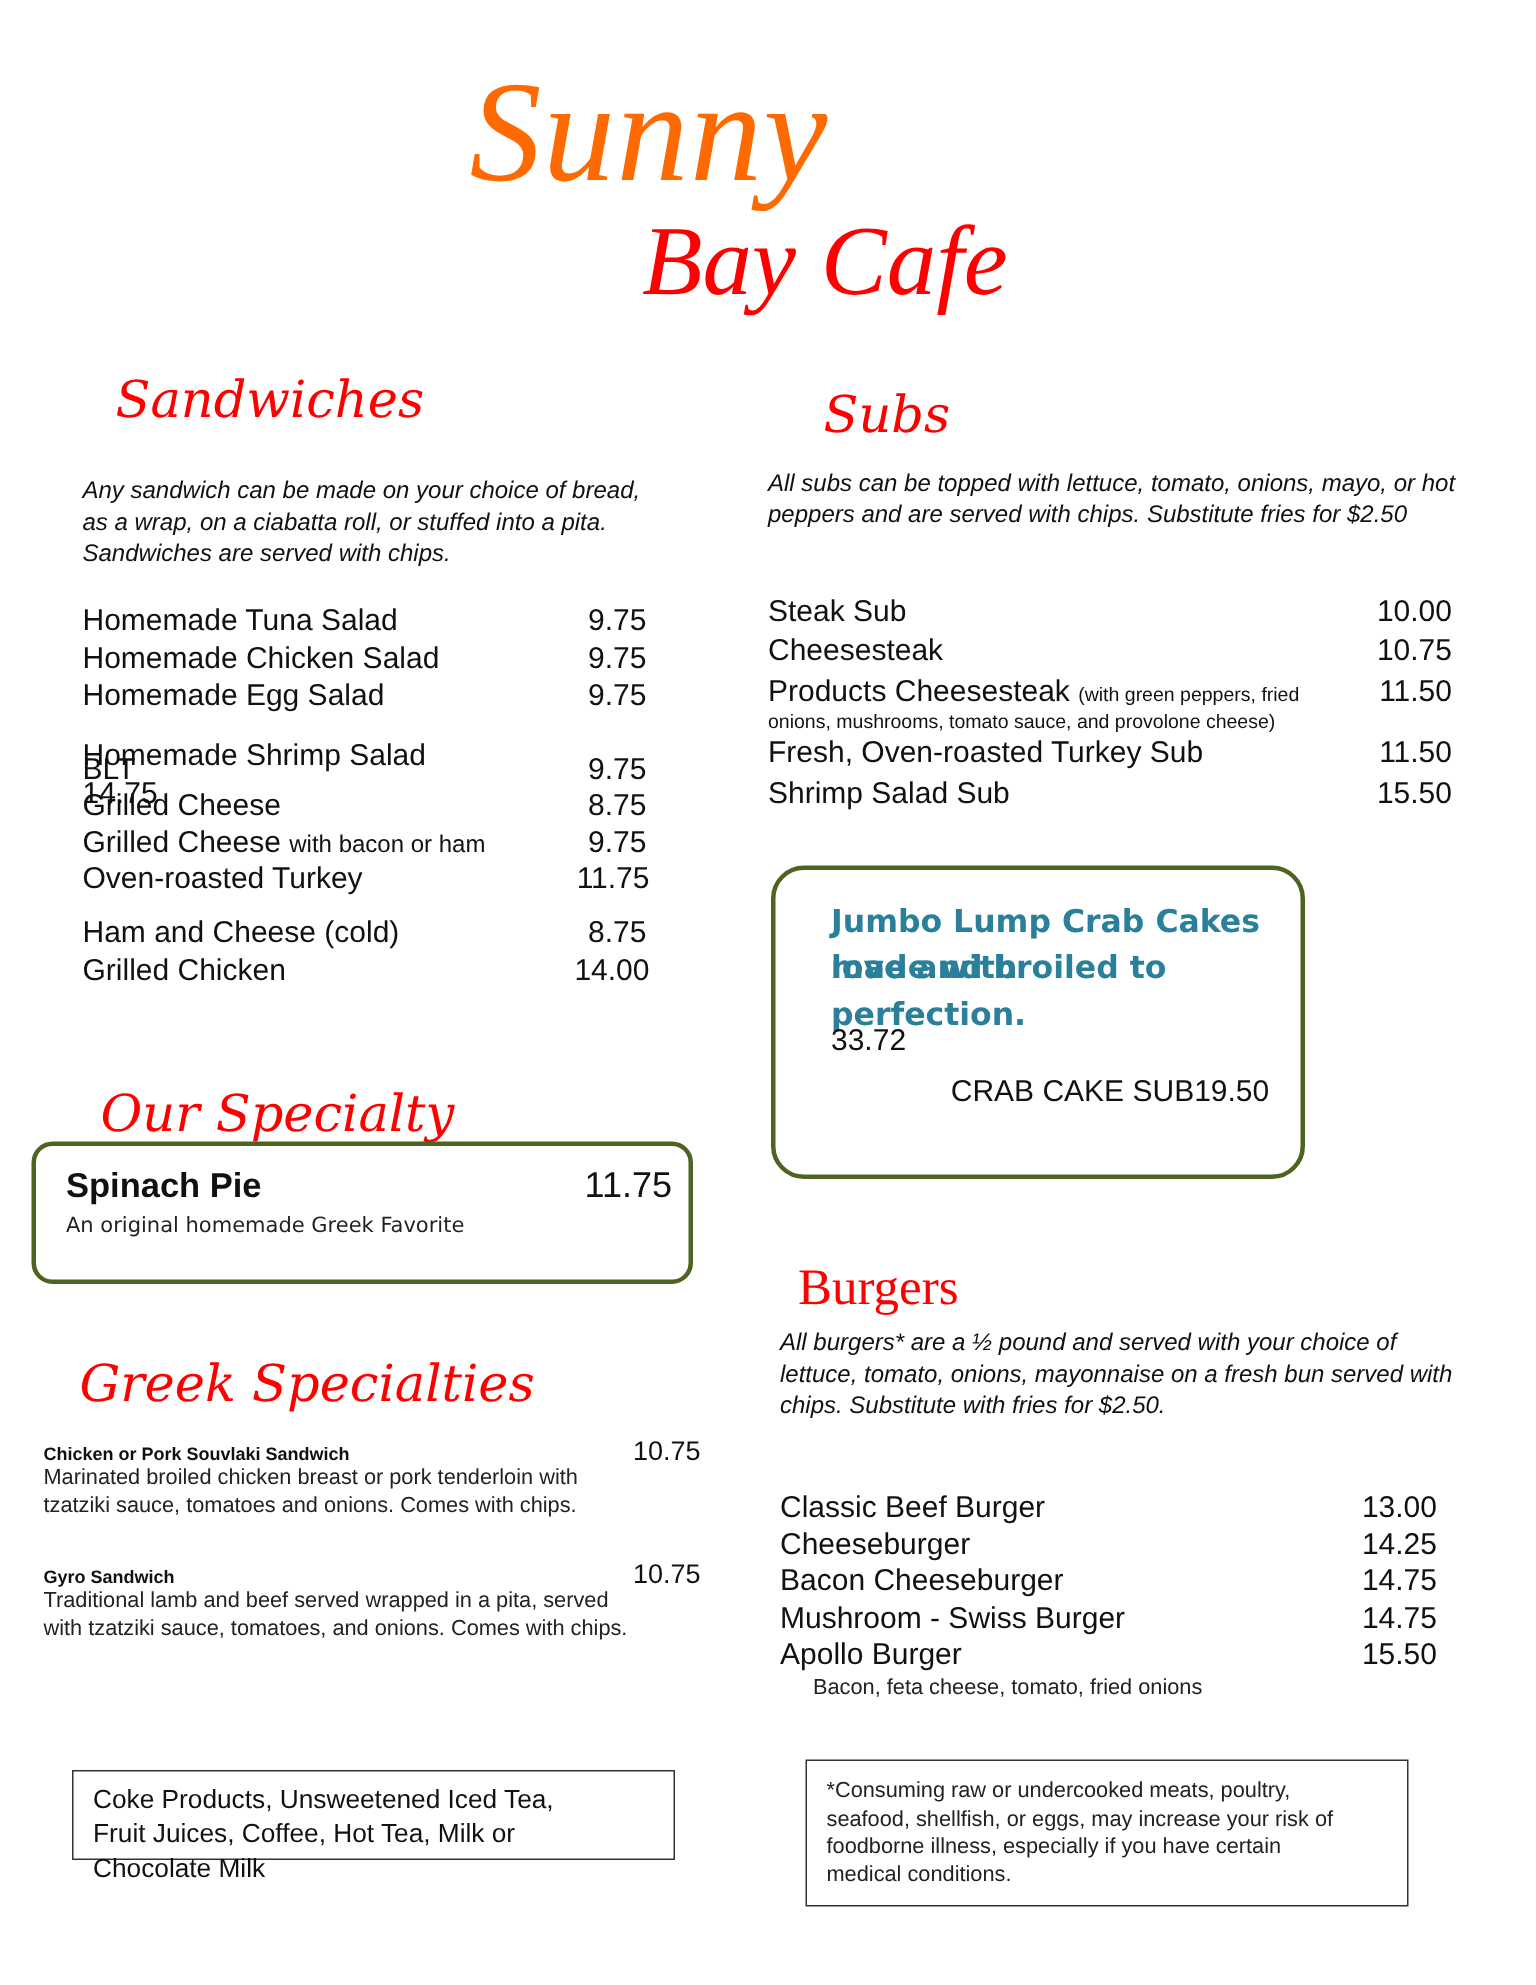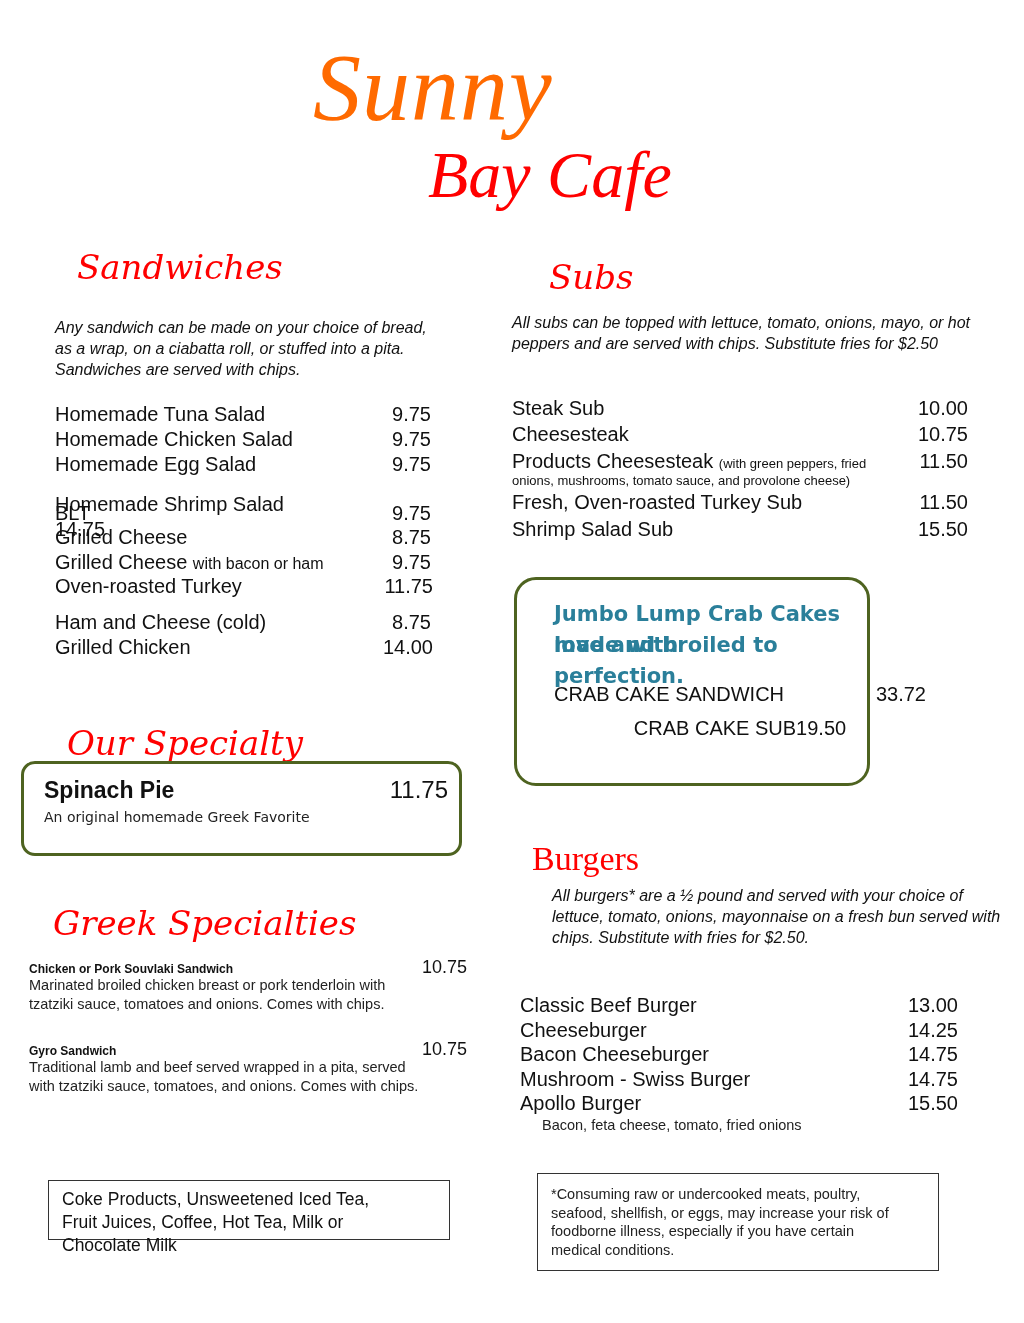--- a/index.html
+++ b/index.html
@@ -91,21 +91,20 @@
 </div>
 <div class="row" style="left:512px;top:517px;width:456px;">
   <span>Shrimp Salad Sub</span>
   <span>15.50</span>
 </div>
 
 <div class="box-green" style="left:514px;top:577px;width:356px;height:209px;">
   <div class="abs crab-head" style="left:37px;top:19px;">Jumbo Lump Crab Cakes made with</div>
   <div class="abs crab-head" style="left:37px;top:50px;">love and broiled to perfection.</div>
   <div class="row" style="left:37px;top:102px;width:372px;">
-    <span>CRAB CAKE SANDWICH</span>
     <span>33.72</span>
   </div>
   <div class="row" style="left:37px;top:136px;width:372px;justify-content:center;">
     <span>CRAB CAKE SUB</span>
     <span>19.50</span>
   </div>
 </div>
 
 <div class="abs script section-h" style="left:67px;top:726px;">Our Specialty</div>
 <div class="box-green" style="left:21px;top:761px;width:441px;height:95px;border-radius:14px;">
@@ -126,21 +125,21 @@
 <div class="abs greek-desc" style="left:29px;top:995px;">tzatziki sauce, tomatoes and onions.  Comes with chips.</div>
 
 <div class="row" style="left:29px;top:1037px;width:438px;">
   <span class="greek-name">Gyro Sandwich</span>
   <span style="font-size:18px;">10.75</span>
 </div>
 <div class="abs greek-desc" style="left:29px;top:1058px;">Traditional lamb and beef served wrapped in a pita, served</div>
 <div class="abs greek-desc" style="left:29px;top:1077px;">with tzatziki sauce, tomatoes, and onions.  Comes with chips.</div>
 
 <div class="abs section-h" style="left:532px;top:842px;font-family:'Liberation Serif',serif;color:#ff0000;">Burgers</div>
-<div class="abs intro" style="left:520px;top:885px;width:450px;margin-left:32px;">All burgers* are a ½ pound and served with your choice of lettuce, tomato, onions, mayonnaise on a fresh bun served with chips.  Substitute with fries for $2.50.</div>
+<div class="abs intro" style="left:520px;top:885px;width:450px;">All burgers* are a ½ pound and served with your choice of lettuce, tomato, onions, mayonnaise on a fresh bun served with chips.  Substitute with fries for $2.50.</div>
 
 <div class="row" style="left:520px;top:993px;width:438px;">
   <span>Classic Beef Burger</span>
   <span>13.00</span>
 </div>
 <div class="row" style="left:520px;top:1018px;width:438px;">
   <span>Cheeseburger</span>
   <span>14.25</span>
 </div>
 <div class="row" style="left:520px;top:1042px;width:438px;">

